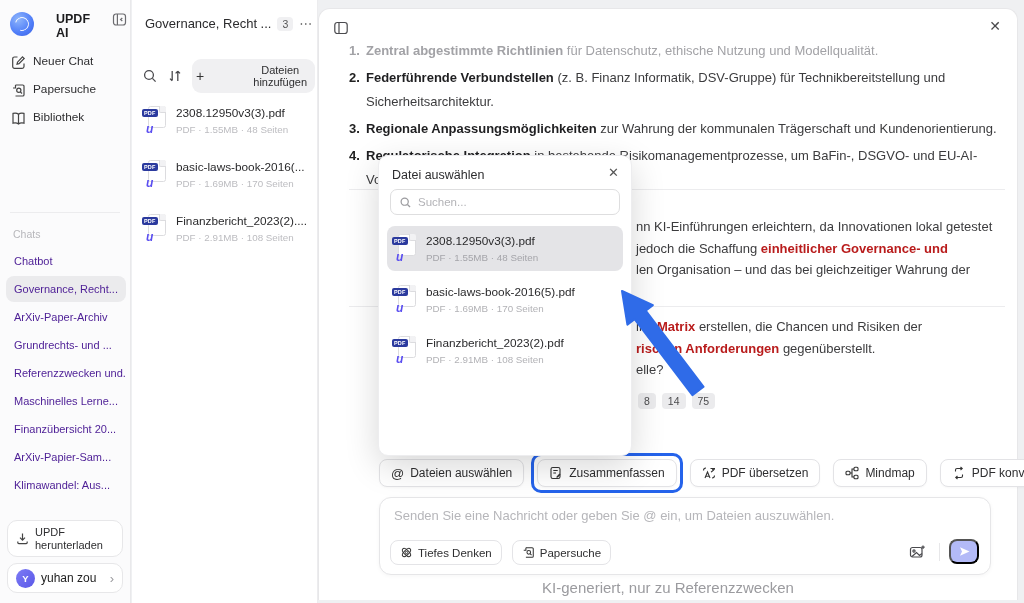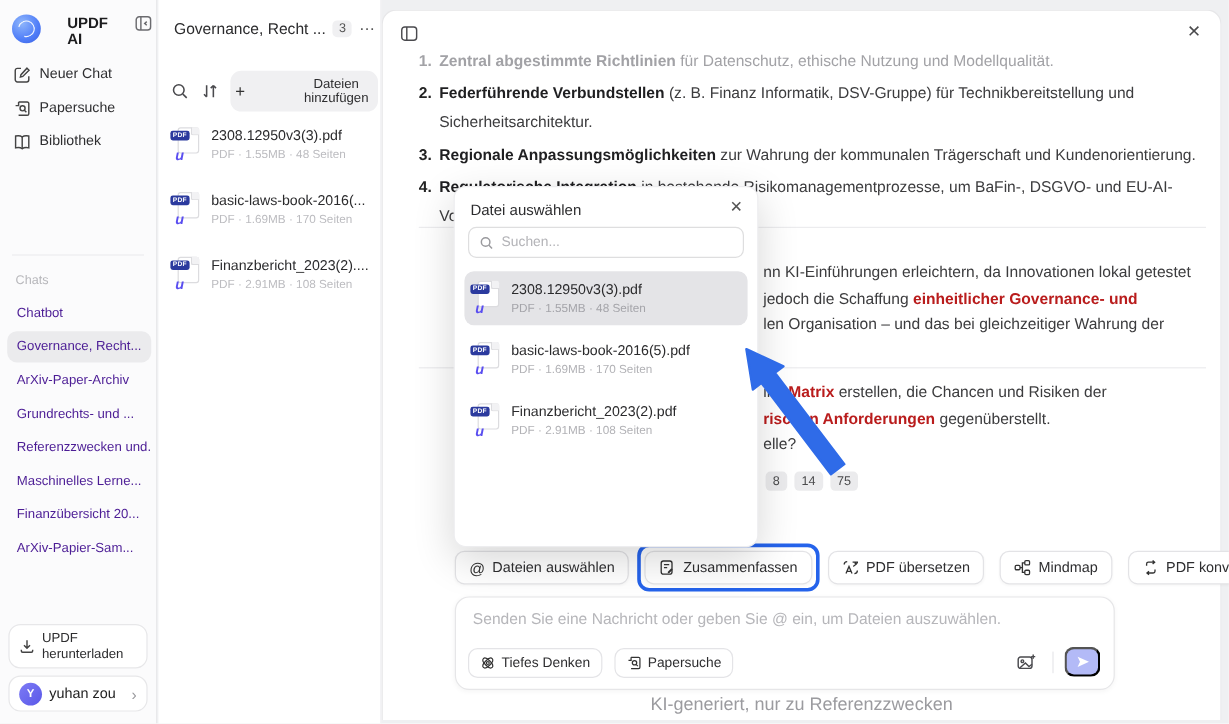--- a/index.html
+++ b/index.html
@@ -90,21 +90,21 @@
   .pg-badge { background:#ebebed; border-radius:4px; font-size:10.5px; color:#4c4c4e; padding:2px 6px; cursor:pointer; }
 
   .action-row { position:absolute; left:60px; top:450px; display:flex; gap:13px; align-items:center; }
   .act-btn { position:relative; display:flex; align-items:center; gap:6px; background:#fff;
     border:1px solid #e3e3e6; border-radius:8px; height:28px; padding:0 11px; font-size:12px;
     color:#2e2e30; cursor:pointer; box-shadow:0 1px 2px rgba(0,0,0,.03); white-space:nowrap; }
   .at-glyph { font-size:13px; color:#333; }
   .hl-wrap { position:relative; }
   .hl-outline { position:absolute; inset:-6px; border:3px solid #2563eb; border-radius:10px; pointer-events:none; }
 
-  .composer { position:absolute; left:60px; top:488px; width:550px; height:78px; background:#fff;
+  .composer { position:absolute; left:60px; top:488px; width:612px; height:78px; background:#fff;
     border:1px solid #e6e6e8; border-radius:12px; box-shadow:0 1px 4px rgba(0,0,0,.04); }
   .composer input { position:absolute; left:14px; right:14px; top:10px; border:none; outline:none;
     font-size:13px; color:#333; font-family:"Liberation Sans",sans-serif; background:transparent; }
   .composer input::placeholder { color:#b6b6ba; }
   .chip-row { position:absolute; left:10px; bottom:9px; display:flex; gap:10px; }
   .chip { display:flex; align-items:center; gap:5px; border:1px solid #e4e4e7; border-radius:8px;
     height:25px; padding:0 9px; font-size:11.5px; color:#2e2e30; background:#fff; cursor:pointer; }
   .img-ic { position:absolute; right:64px; bottom:14px; cursor:pointer; }
   .vdiv { position:absolute; right:50px; bottom:13px; width:1px; height:18px; background:#e7e7e9; }
   .send-btn { position:absolute; right:11px; bottom:10px; width:30px; height:25px; border-radius:8px;
@@ -183,20 +183,21 @@
 
   <div class="chat-list">
     <div class="chat-item">Chatbot</div>
     <div class="chat-item selected">Governance, Recht...</div>
     <div class="chat-item">ArXiv-Paper-Archiv</div>
     <div class="chat-item">Grundrechts- und ...</div>
     <div class="chat-item">Referenzzwecken und...</div>
     <div class="chat-item">Maschinelles Lerne...</div>
     <div class="chat-item">Finanzübersicht 20...</div>
     <div class="chat-item">ArXiv-Papier-Sam...</div>
+    <div class="chat-item">Klimawandel: Aus...</div>
   </div>
 
   <div class="pill-btn dl-btn">
     <span>
       <svg width="13" height="13" viewBox="0 0 13 13" fill="none" stroke="#444" stroke-width="1.2">
         <path d="M6.5 1.5 V8 M4 5.7 L6.5 8.2 L9 5.7"></path>
           <path d="M1.8 9.5 V10.6 A1 1 0 0 0 2.8 11.6 H10.2 A1 1 0 0 0 11.2 10.6 V9.5"></path>
       </svg>
     </span>
     <span class="dl-label">UPDF herunterladen</span>

